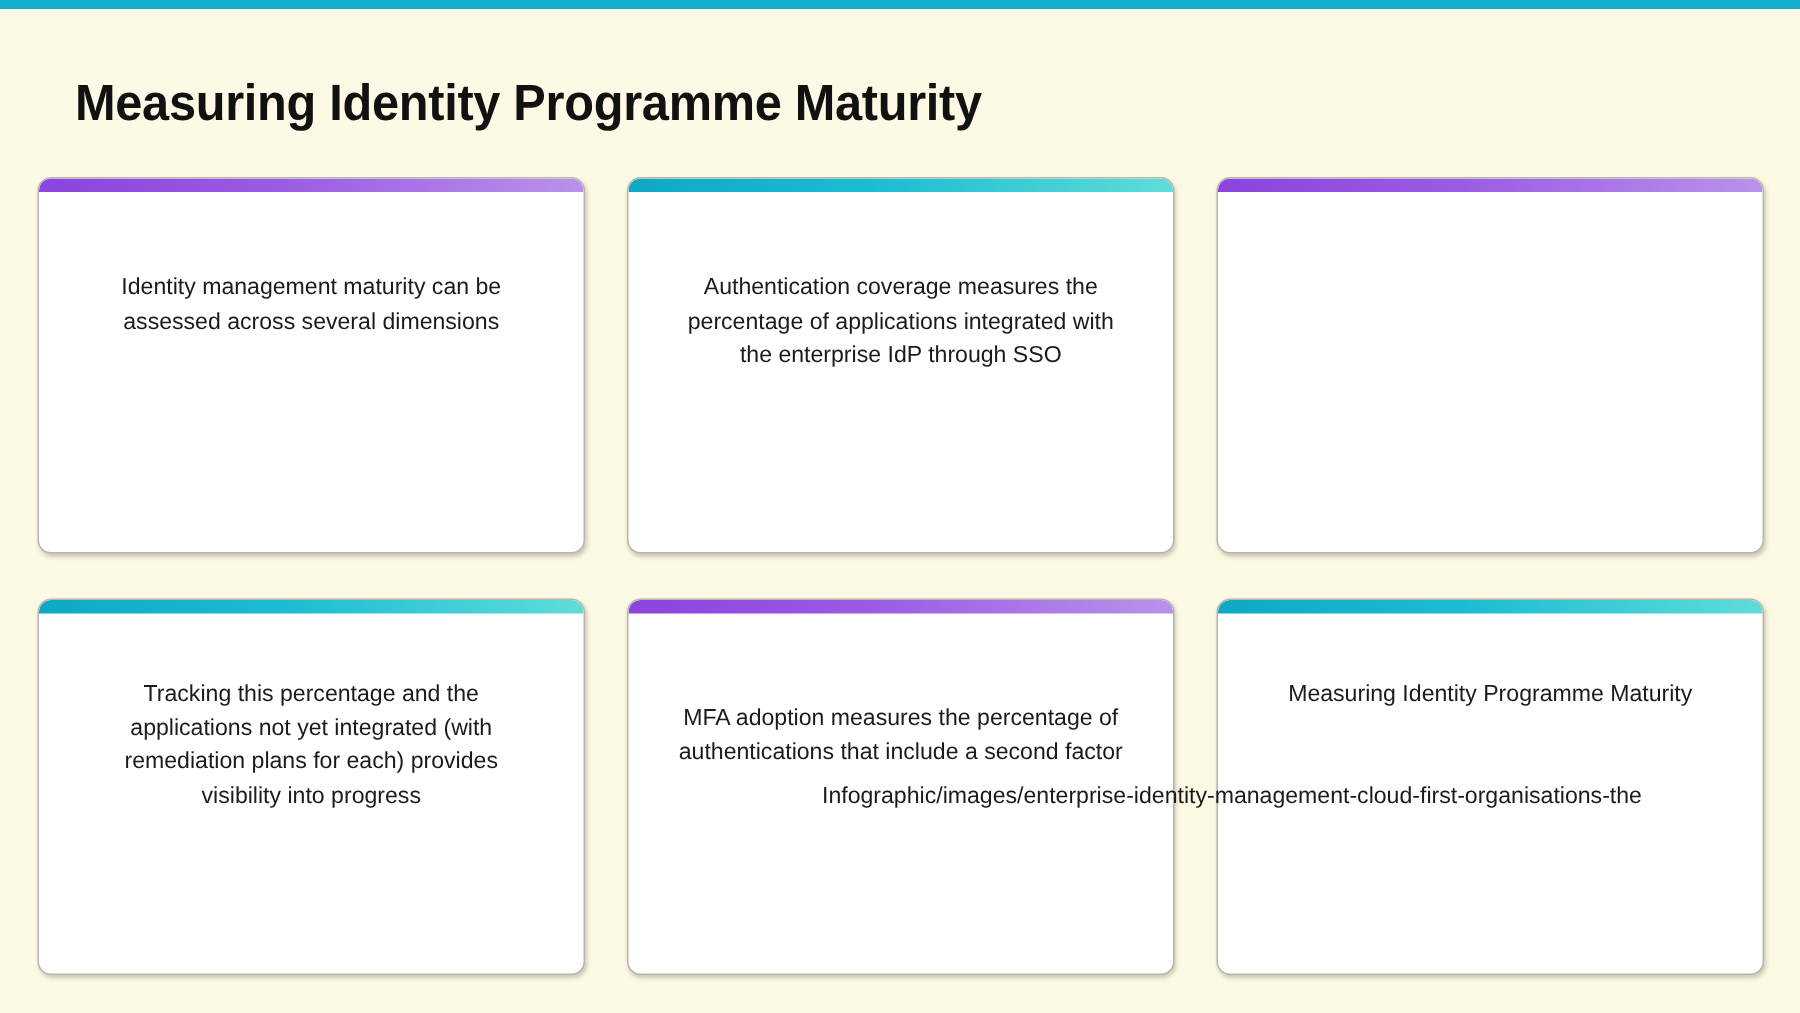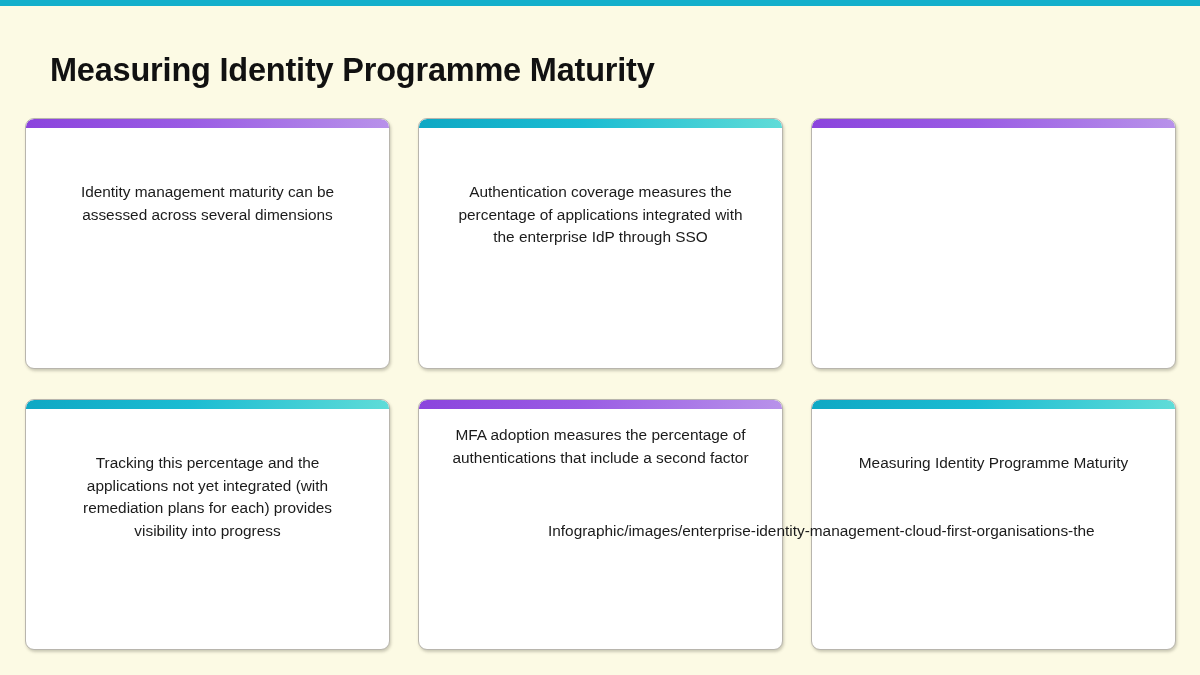--- a/index.html
+++ b/index.html
@@ -81,21 +81,21 @@
     font-size: 15.4px;
     line-height: 22.5px;
     color: #1b1b1b;
     font-family: "Liberation Sans", sans-serif;
   }
   .card-text.tall {
     margin-top: 62px;
     text-align: center;
   }
   #card-5 .card-text {
-    margin-top: 24px;
+    margin-top: 68px;
   }
   #card-4 .card-text {
     margin-top: 52px;
   }
   #card-6 .card-text {
     margin-top: 52px;
   }
   #overlay-url {
     position: absolute;
     left: 548px;

